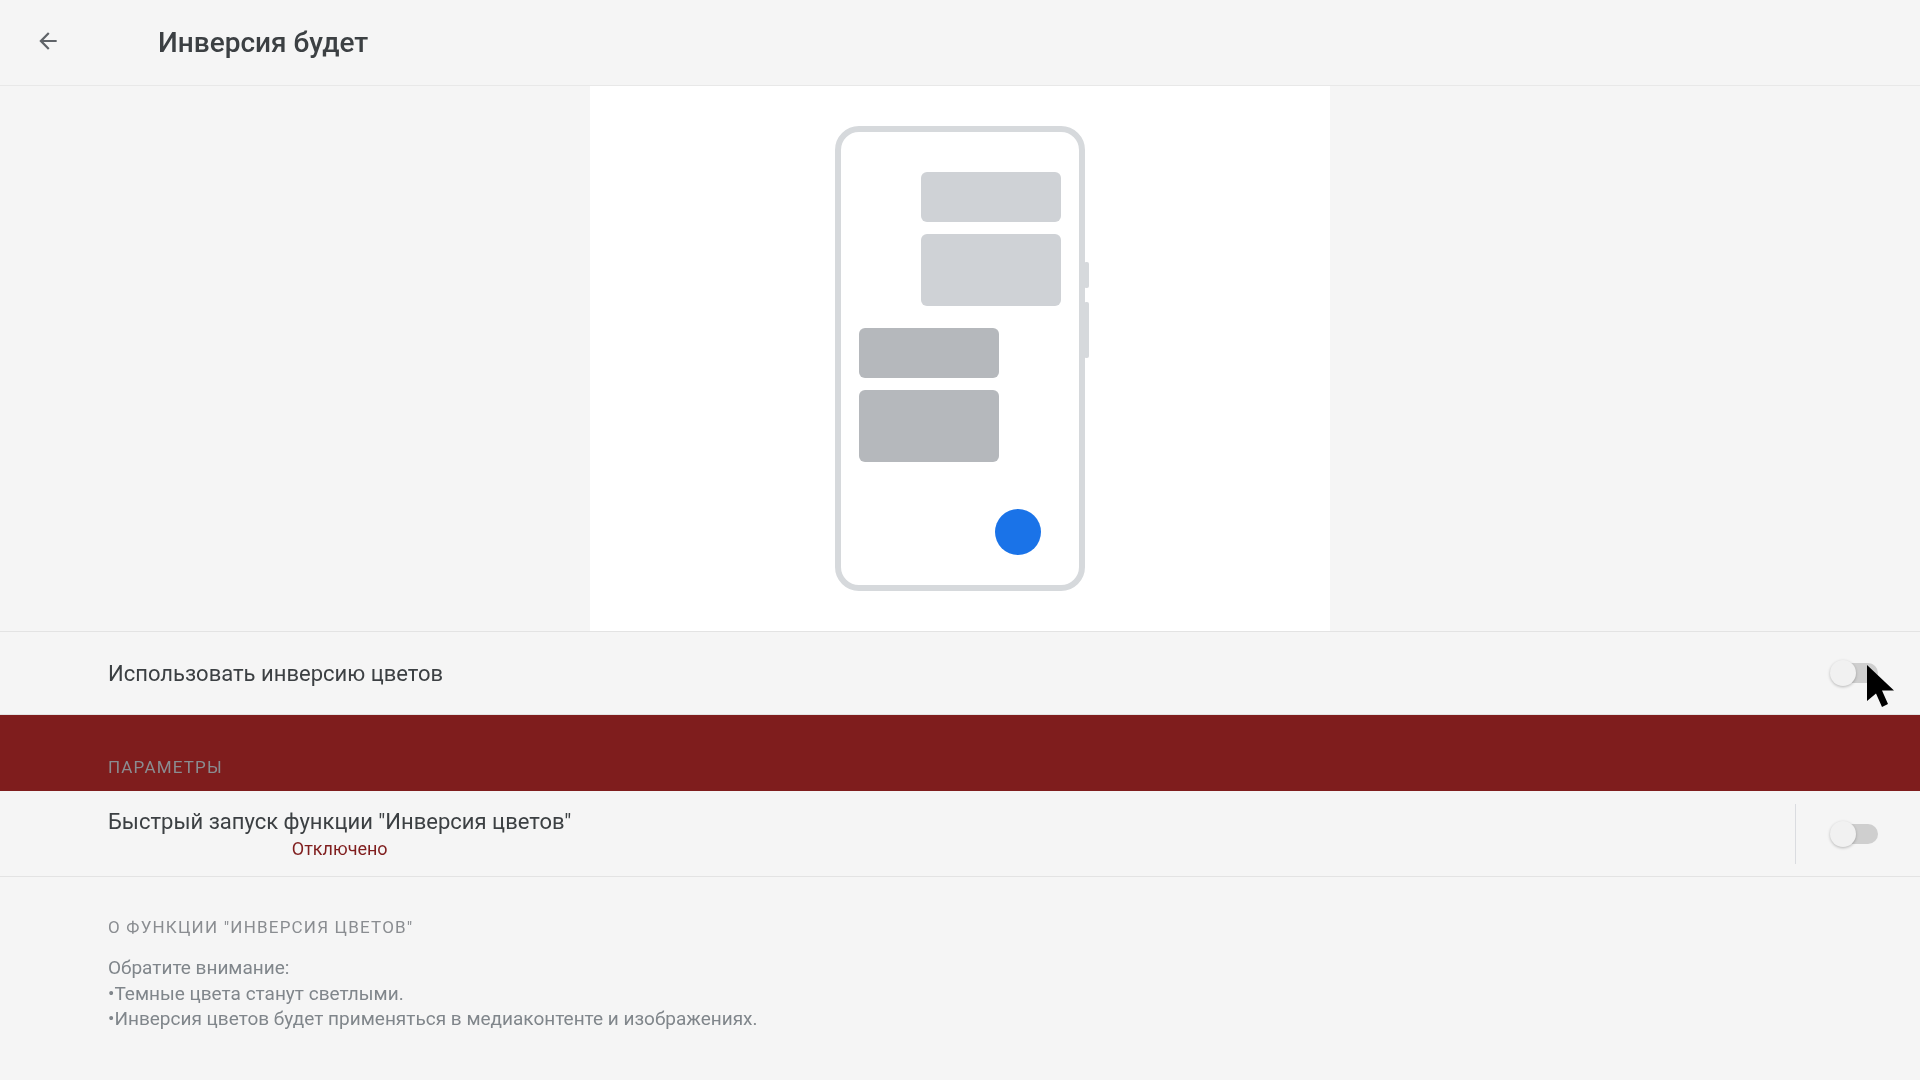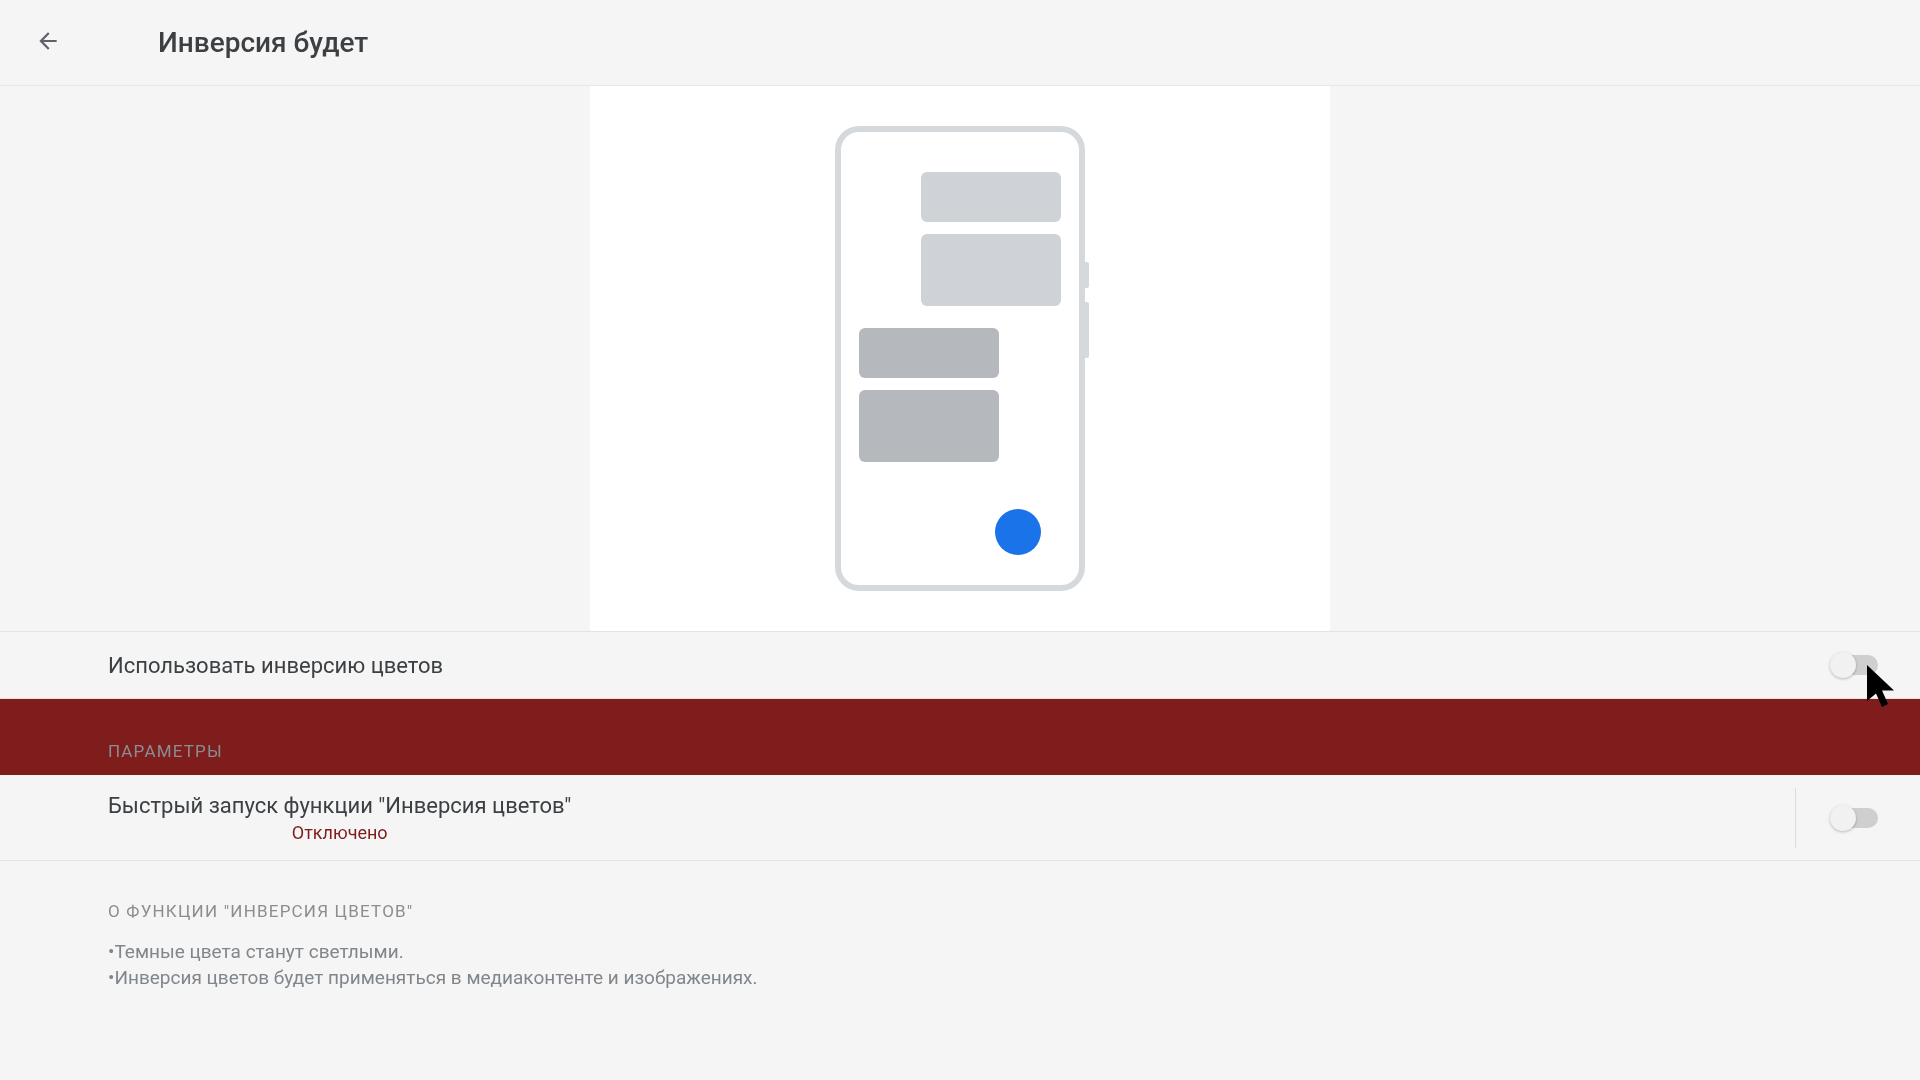--- a/index.html
+++ b/index.html
@@ -85,21 +85,21 @@
     .fab {
       width: 46px; height:46px; background:#1a73e8; border-radius:50%;
       position:absolute; bottom:30px; right:38px;
     }
     .row {
       display:flex; align-items:center; justify-content:space-between;
       padding: 0 42px 0 108px;
       border-bottom: 1px solid #e3e3e3;
       background:#f5f5f5;
     }
-    .row1 { height: 68px; border-top: 1px solid #e3e3e3;}
+    .row1 { height: 84px; border-top: 1px solid #e3e3e3;}
     .row-label { font-size: 22px; color:#3c4043; }
     .toggle {
       width: 46px; height: 20px; background:#cfcfcf; border-radius:12px;
       position:relative; cursor:pointer;
     }
     .toggle-knob {
       width:26px; height:26px; background:#f1f1f1; border-radius:50%;
       position:absolute; top:-3px; left:-2px;
       box-shadow: 0 1px 3px rgba(0,0,0,0.25);
     }
@@ -191,20 +191,21 @@
     <div class="divider-v"></div>
     <div class="toggle">
       <div class="toggle-knob"></div>
     </div>
   </div>
 </div>
 
 <div class="section-hdr2">О ФУНКЦИИ "ИНВЕРСИЯ ЦВЕТОВ"</div>
 
 <div class="info-block">
+  <div>Обратите внимание:</div>
   <div>•Темные цвета станут светлыми.</div>
   <div>•Инверсия цветов будет применяться в медиаконтенте и изображениях.</div>
 </div>
 
 <div class="cursor">
   <svg viewBox="0 0 24 32">
       <path d="M0 0 L0 24 L6 19 L10 28 L14 26 L10 17 L18 17 Z" fill="#000"></path>
     </svg>
 </div>
 

